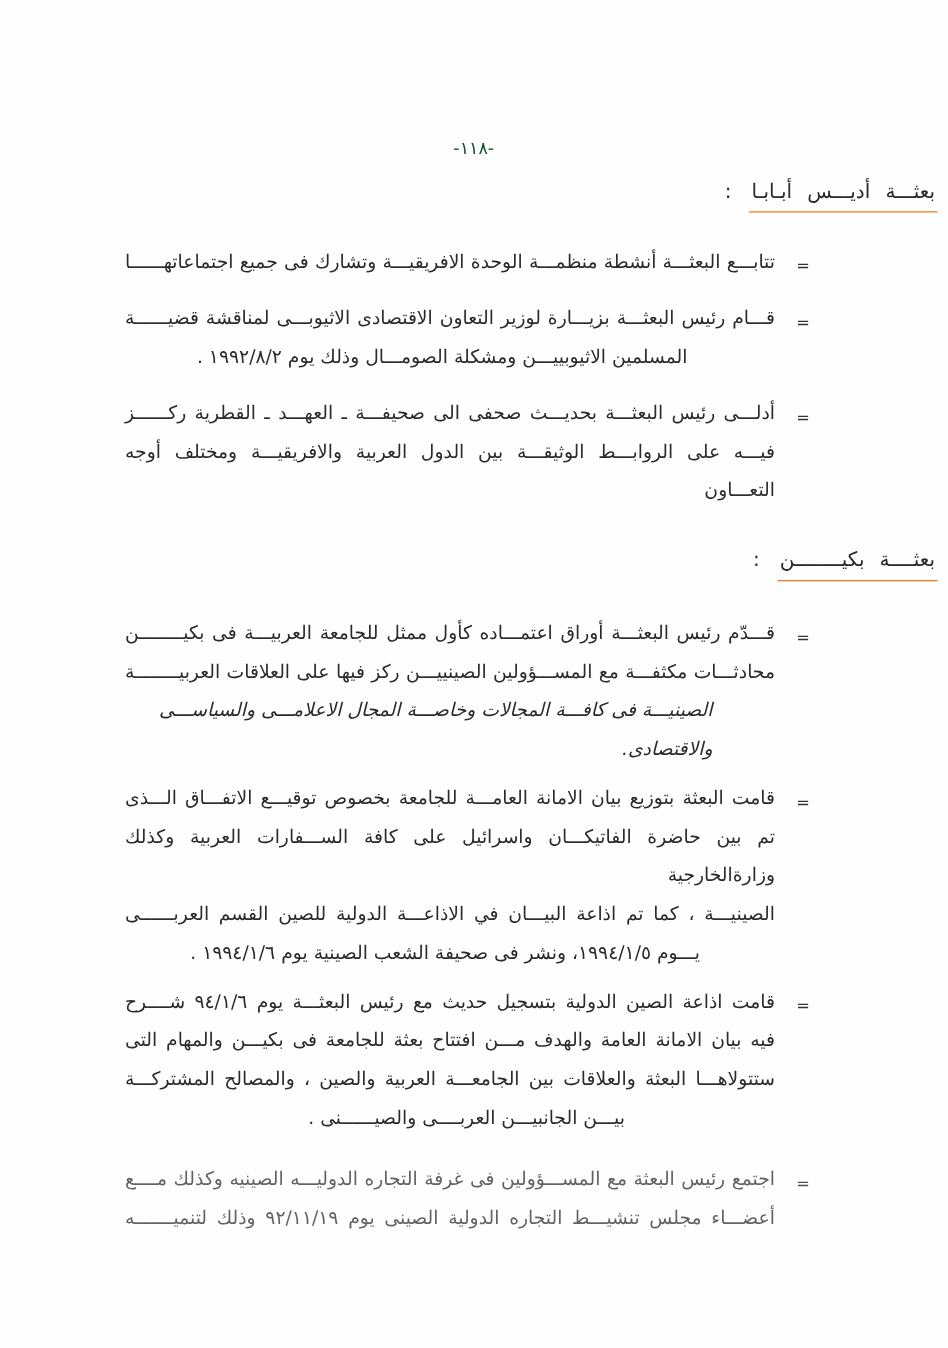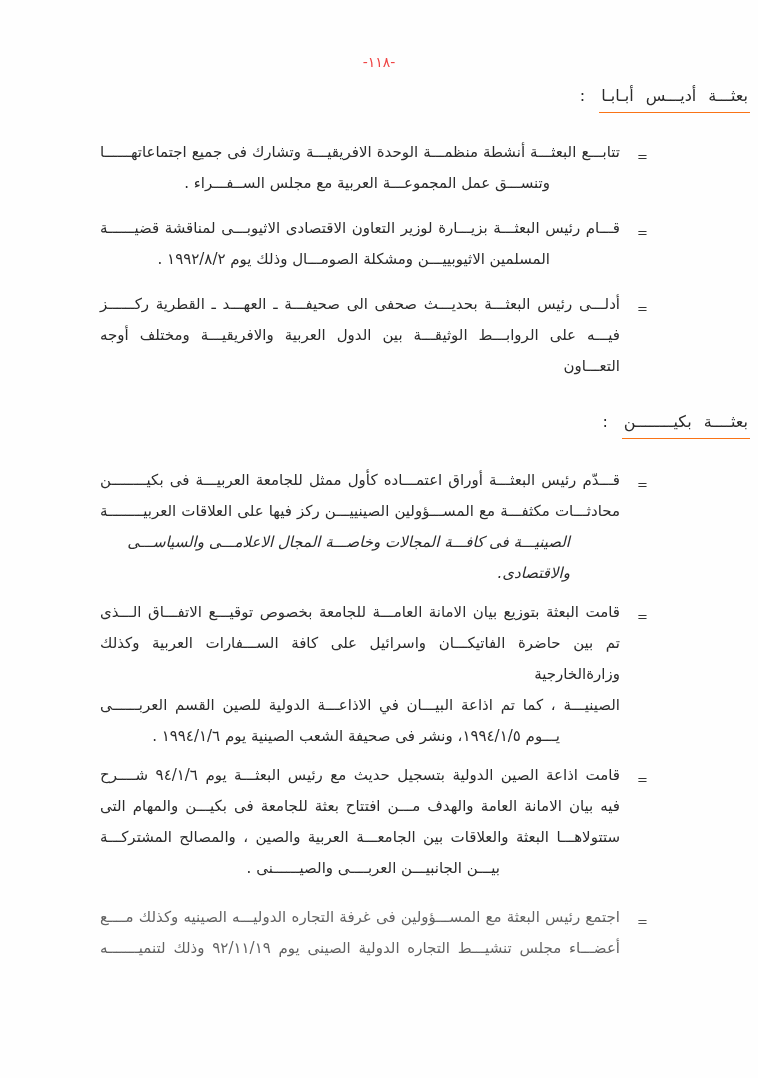--- a/index.html
+++ b/index.html
@@ -7,24 +7,24 @@
     width:758px;height:1078px;
     background:#fefefe;
     font-family:"DejaVu Sans",sans-serif;
     color:#262626;
     direction:rtl;
     overflow:hidden;
     position:relative;
   }
   .scan-page{width:758px;height:1078px;position:relative;}
   .pageno{
-    padding-top:54px;
+    padding-top:111px;
     text-align:center;
     font-size:14px;
-    color:#ef4444;
+    color:#14532d;
     direction:ltr;
   }
   .heading{
     margin:16px 8px 24px 0;
     text-align:right;
     font-size:16px;
     color:#2a2a2a;
     white-space:nowrap;
   }
   .heading .t{
@@ -69,21 +69,20 @@
 
   <div class="pageno">-١١٨-</div>
 
   <div class="heading">
     <span class="t">بعثـــة أديـــس أبـابـا</span><span class="c">:</span>
   </div>
 
   <div class="para mb14">
     <span class="marker">=</span>
     <div class="line full">تتابـــع البعثـــة أنشطة منظمـــة الوحدة الافريقيـــة وتشارك فى جميع اجتماعاتهــــــا</div>
-    <div class="line last ind-70">وتنســـق عمل المجموعـــة العربية مع مجلس الســفـــراء .</div>
   </div>
 
   <div class="para mb14">
     <span class="marker">=</span>
     <div class="line full">قـــام رئيس البعثـــة بزيـــارة لوزير التعاون الاقتصادى الاثيوبـــى لمناقشة قضيــــــة</div>
     <div class="line last ind-70">المسلمين الاثيوبييـــن ومشكلة الصومـــال وذلك يوم ١٩٩٢/٨/٢ .</div>
   </div>
 
   <div class="para">
     <span class="marker">=</span>

